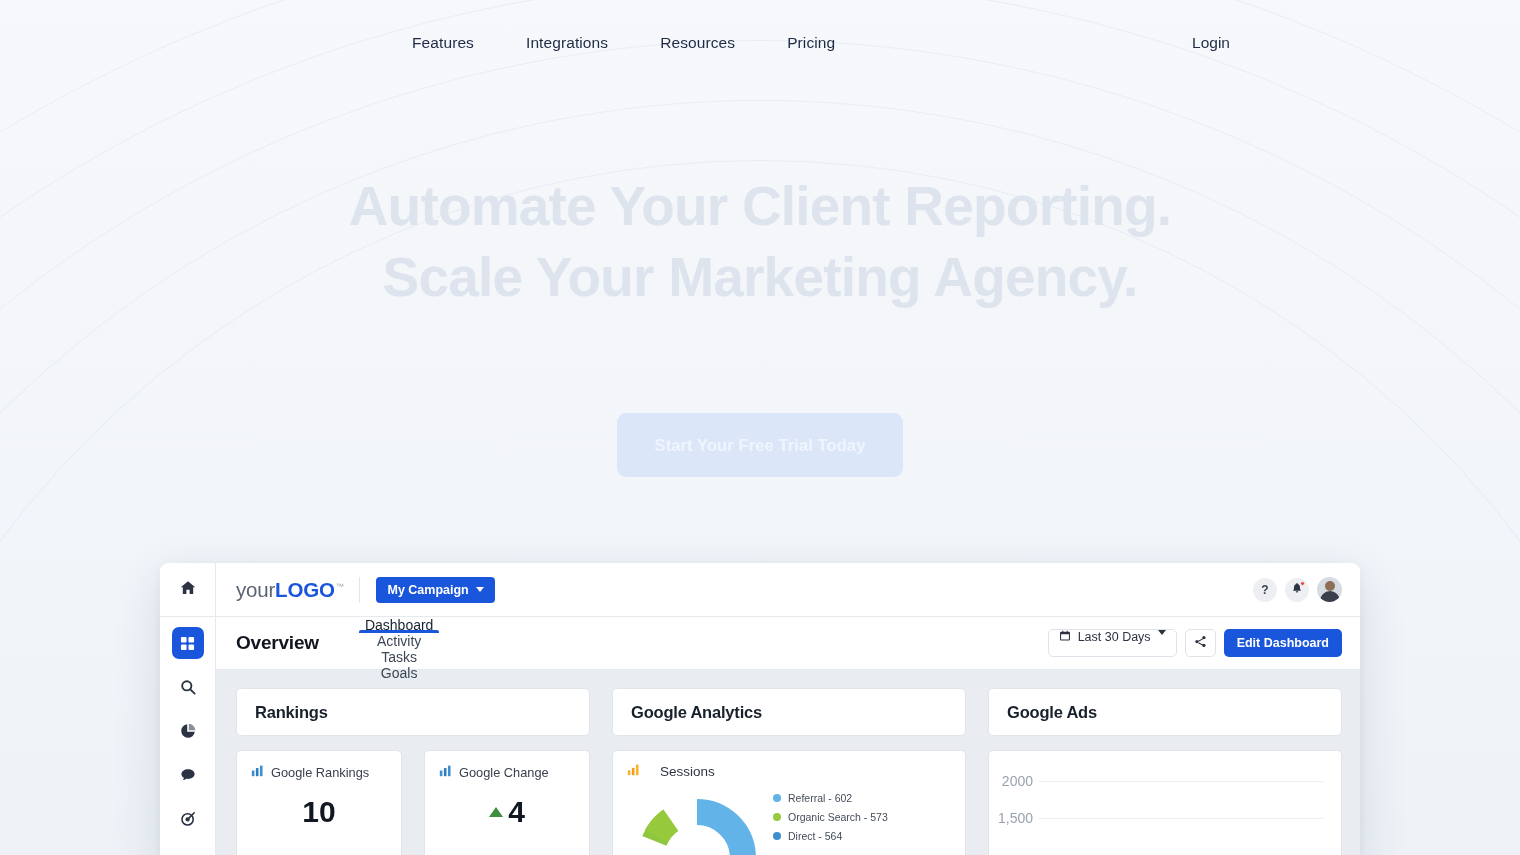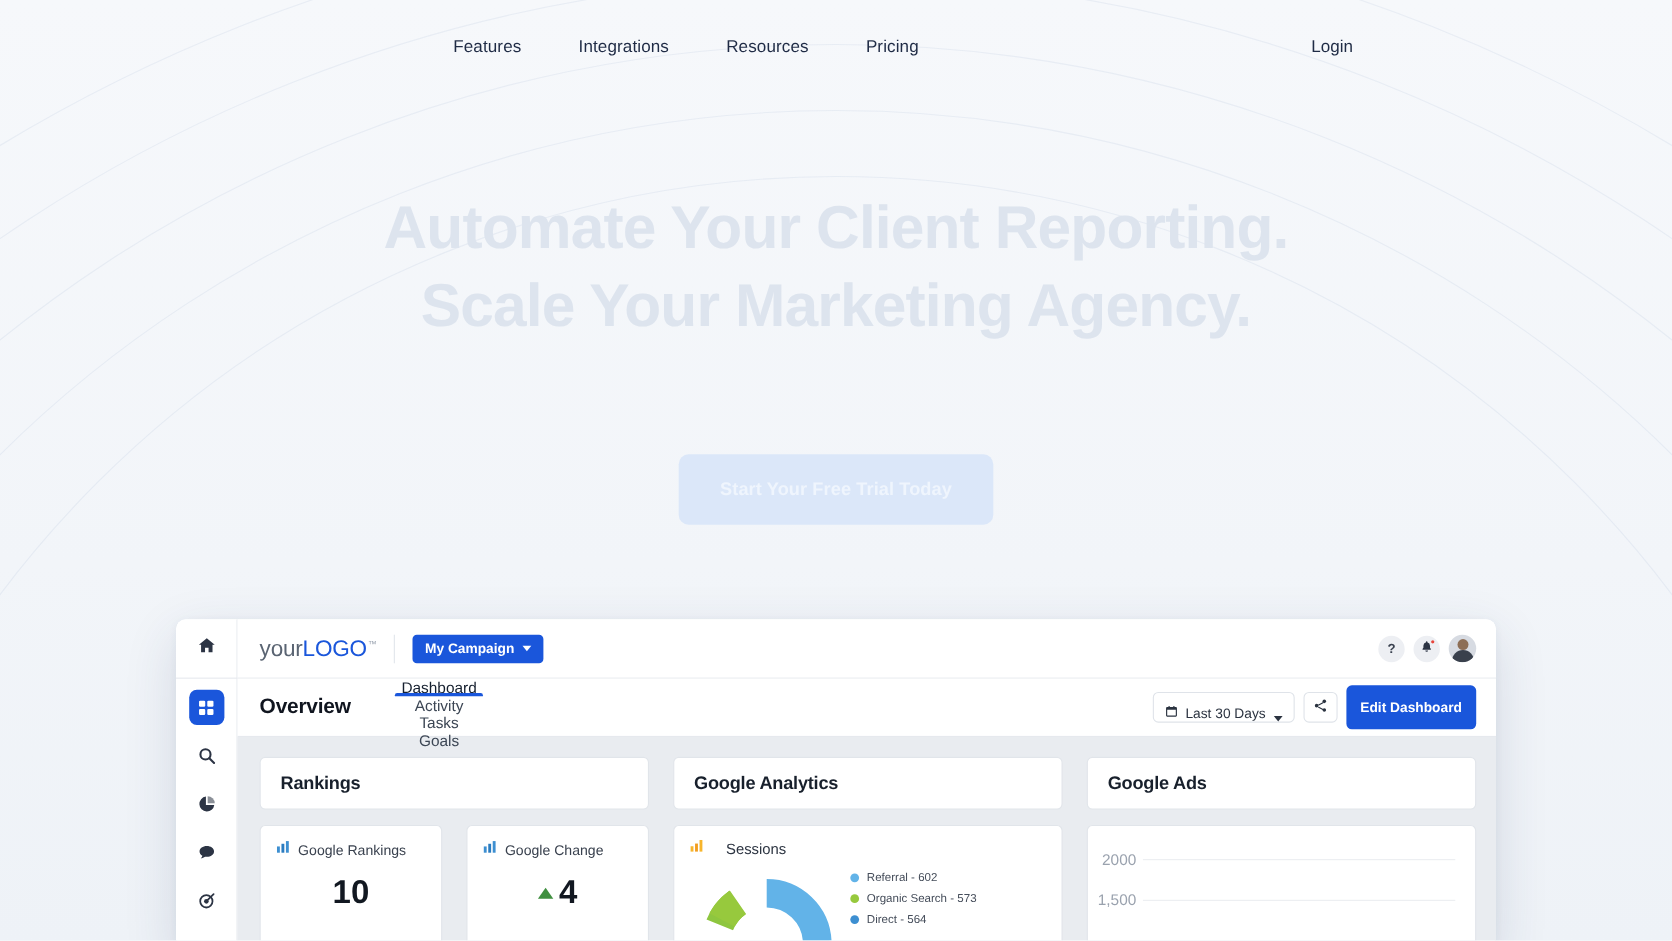--- a/index.html
+++ b/index.html
@@ -85,21 +85,21 @@
   .rail-ico svg { display:block; }
 
   .dash-main { flex:1; display:flex; flex-direction:column; min-width:0; }
 
   
   .brandbar {
     height:54px; flex:0 0 54px; display:flex; align-items:center;
     padding:0 18px 0 20px; border-bottom:1px solid #e6e9ee; background:#fff;
   }
   .logo { font-size:20.5px; font-weight:400; color:#5a6472; letter-spacing:-.2px; }
-  .logo b { font-weight:400; color:#1a56db; }
+  .logo b { font-weight:700; color:#1a56db; }
   .logo sup { font-size:8px; color:#9aa3b0; vertical-align:super; margin-left:1px; }
   .brand-div { width:1px; height:26px; background:#e2e6ec; margin:0 16px; }
   .campaign-btn {
     background:#1a56db; color:#fff; border:none; cursor:pointer;
     height:26px; padding:0 11px; border-radius:4px;
     font-size:12.5px; font-weight:700;
     display:flex; align-items:center; gap:7px;
   }
   .caret { width:0;height:0;border-left:4.5px solid transparent;border-right:4.5px solid transparent;border-top:5px solid #fff; }
   .brand-right { margin-left:auto; display:flex; align-items:center; gap:8px; }
@@ -128,30 +128,30 @@
     height:100%; display:flex; align-items:center; position:relative;
   }
   .tab.active { color:#16202f; }
   .tab.active::after {
     content:""; position:absolute; left:10px; right:10px; bottom:0;
     height:3px; background:#1a56db; border-radius:2px 2px 0 0;
   }
   .tools { margin-left:auto; display:flex; align-items:center; gap:8px; }
   .date-btn {
     height:28px; padding:0 10px; border-radius:5px; border:1px solid #dfe3e9;
-    background:#fff; cursor:pointer; display:flex; align-items:flex-end; gap:7px;
+    background:#fff; cursor:pointer; display:flex; align-items:flex-start; gap:7px;
     font-size:12.5px; color:#2b3340; font-weight:500;
   }
   .caret-dk{width:0;height:0;border-left:4px solid transparent;border-right:4px solid transparent;border-top:5px solid #2b3340;}
   .share-btn {
     width:31px;height:28px;border-radius:5px;border:1px solid #dfe3e9;background:#fff;
     display:flex;align-items:center;justify-content:center;cursor:pointer;
   }
   .edit-btn {
-    height:40px;padding:0 13px;border-radius:5px;border:none;background:#1a56db;
+    height:28px;padding:0 13px;border-radius:5px;border:none;background:#1a56db;
     color:#fff;font-size:12.5px;font-weight:600;cursor:pointer;
     display:flex;align-items:center;
   }
 
   
   .widgets {
     flex:1; background:#e9ecf0; padding:18px 18px 0 20px;
     display:grid; grid-template-columns:1fr 1fr 1fr; gap:22px;
     min-height:0; overflow:hidden;
   }

